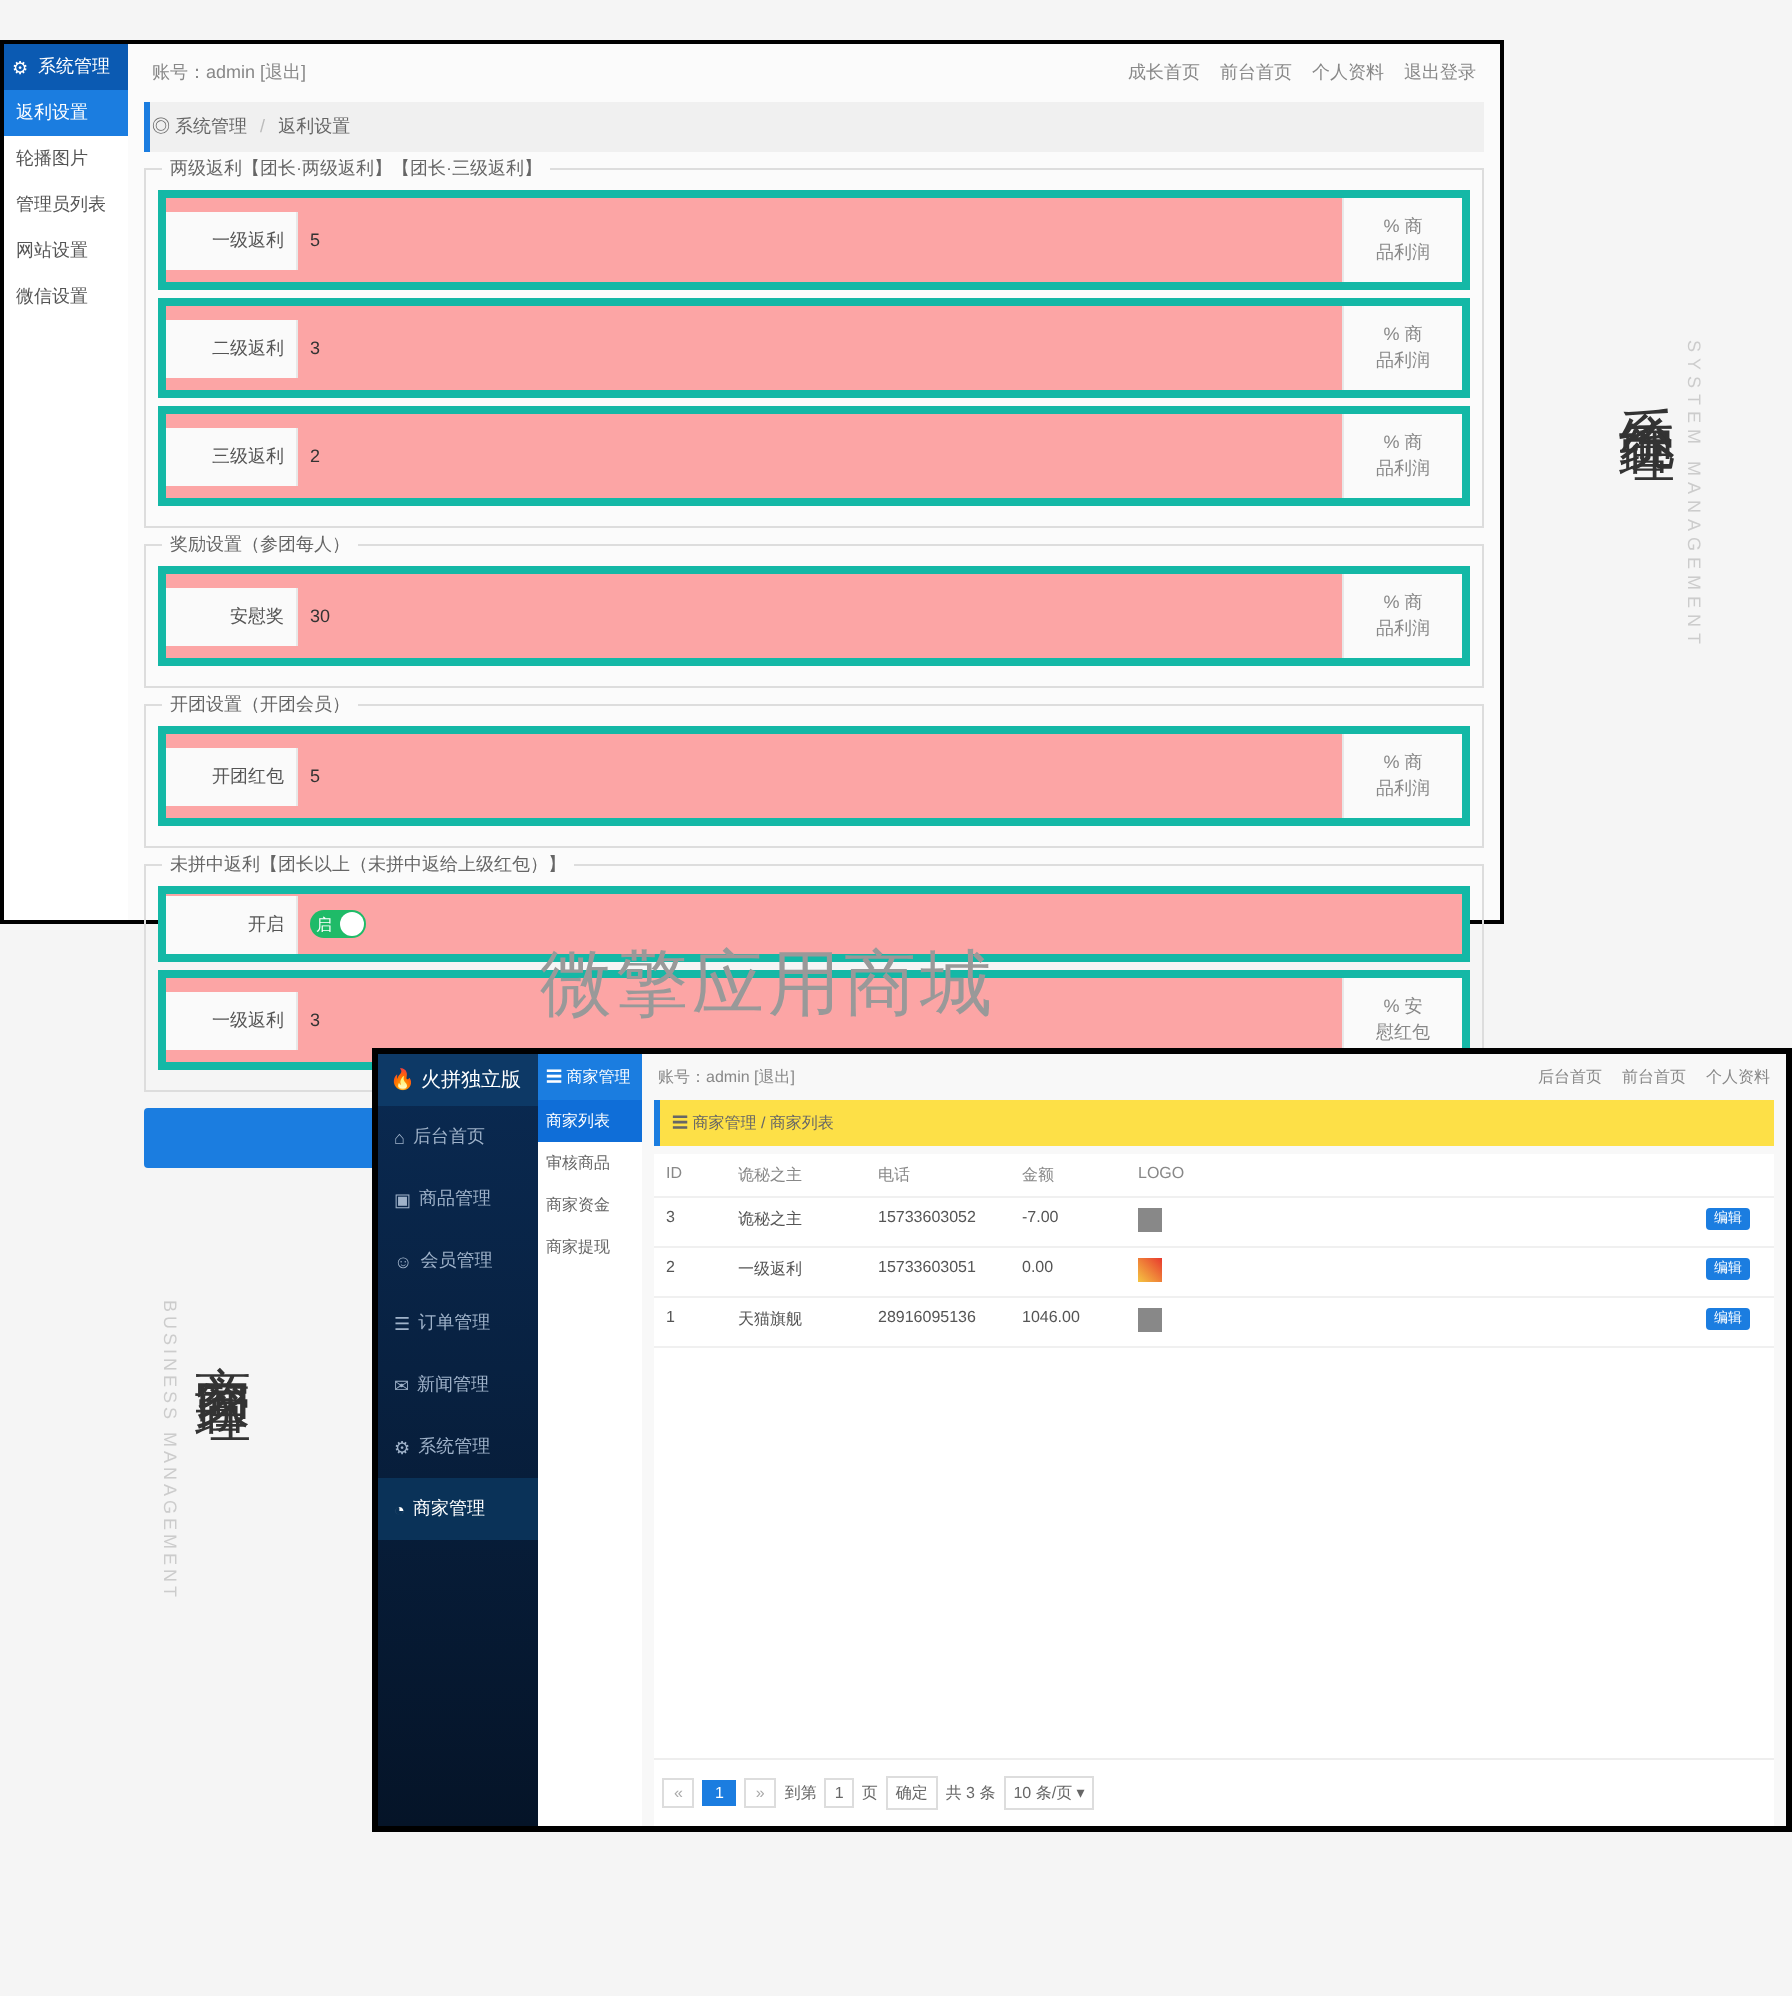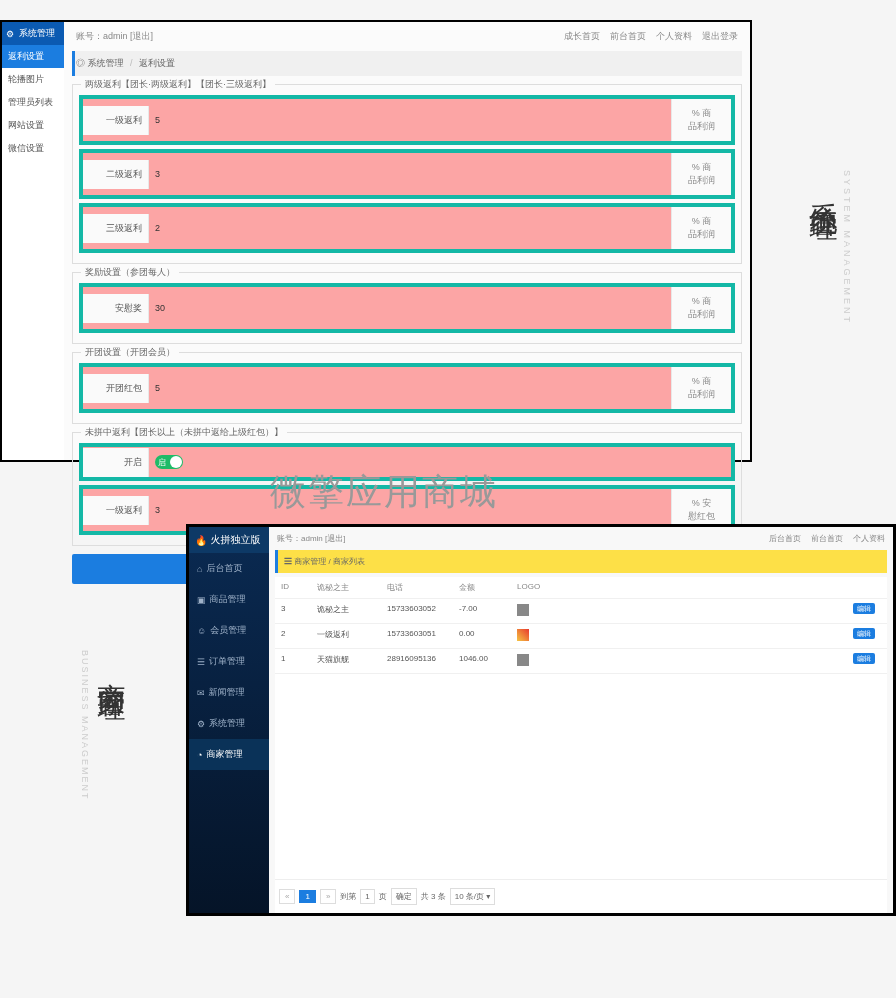--- a/index.html
+++ b/index.html
@@ -179,20 +179,27 @@
       </div>
     <div class="p2-sb-item">
         <span>⚙</span>
         <span>系统管理</span>
       </div>
     <div class="p2-sb-item act">
         <span>◔</span>
         <span>商家管理</span>
       </div>
   </div>
+  <div class="p2-sub">
+    <div class="p2-sub-head">☰ <span>商家管理</span></div>
+    <div class="p2-sub-act">商家列表</div>
+    <div class="p2-sub-item">审核商品</div>
+    <div class="p2-sub-item">商家资金</div>
+    <div class="p2-sub-item">商家提现</div>
+  </div>
   <div class="p2-main">
     <div class="p2-top">
       <div>
         <span>账号：admin</span>
         <span>[退出]</span>
       </div>
       <div class="p1-links">
         <span>后台首页</span>
         <span>前台首页</span>
         <span>个人资料</span>

